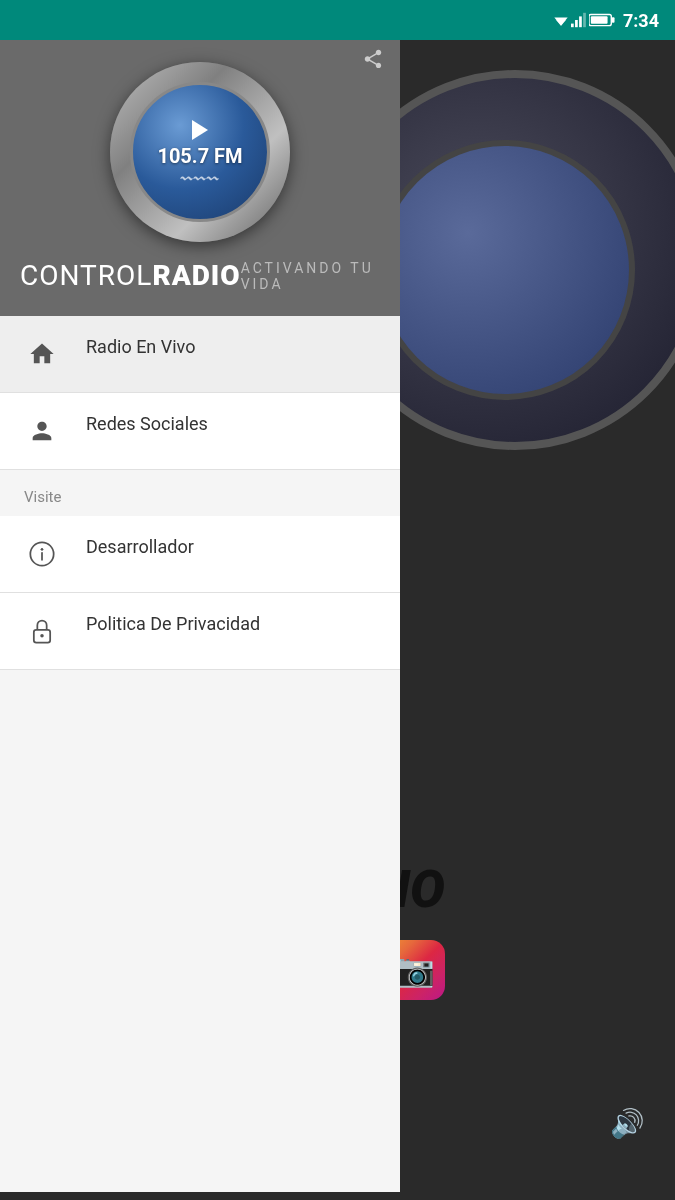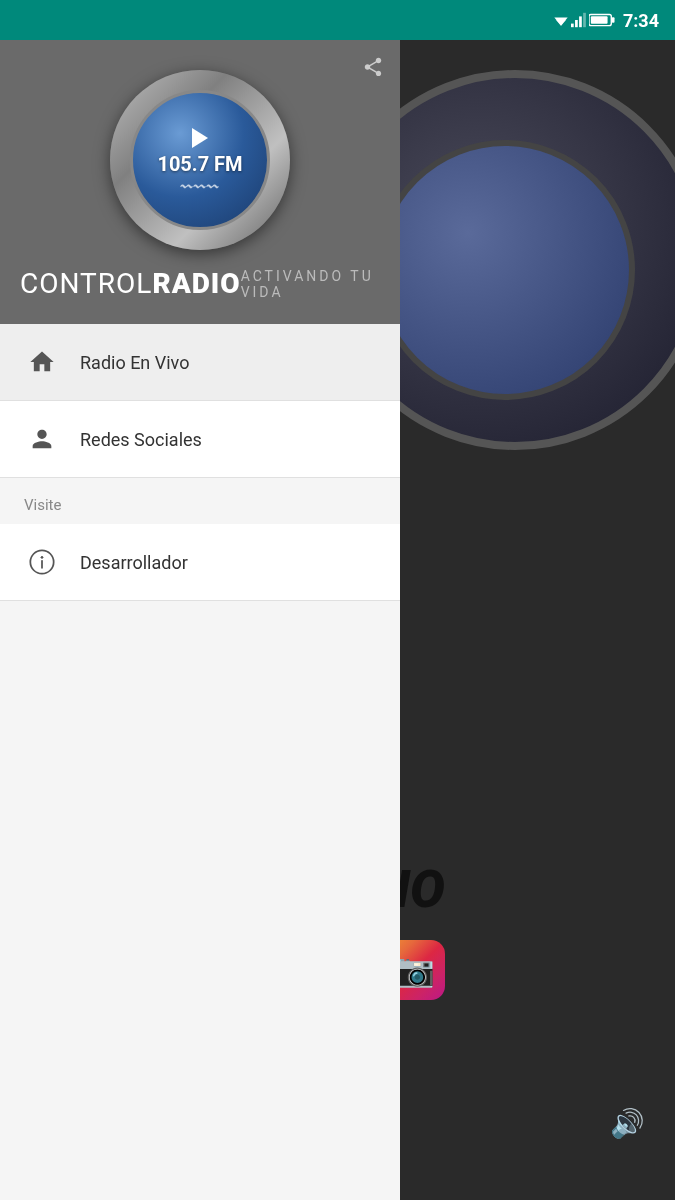--- a/index.html
+++ b/index.html
@@ -142,21 +142,21 @@
       position: absolute;
       bottom: 60px;
       right: 30px;
       font-size: 28px;
       color: #aaa;
     }
 
     
     .drawer {
       position: absolute;
-      top: 40px;
+      top: 32px;
       left: 0;
       width: 400px;
       height: 1160px;
       background: #fff;
       z-index: 50;
       display: flex;
       flex-direction: column;
     }
 
     
@@ -266,26 +266,25 @@
     }
 
     
     .nav-section {
       flex: 1;
       background: #f5f5f5;
     }
 
     .nav-item {
       display: flex;
-      align-items: center;
       padding: 20px 24px;
       background: white;
       border-bottom: 1px solid #e0e0e0;
       cursor: pointer;
-      gap: 20px;
+      gap: 26px;
     }
 
     .nav-item.active {
       background: #eeeeee;
     }
 
     .nav-item-icon {
       width: 36px;
       height: 36px;
       display: flex;
@@ -422,15 +421,25 @@
         <svg width="28" height="28" viewBox="0 0 24 24">
           <circle cx="12" cy="12" r="10" fill="none" stroke="#555" stroke-width="1.5"></circle>
           <line x1="12" y1="8" x2="12" y2="8" stroke="#555" stroke-width="2" stroke-linecap="round"></line>
           <line x1="12" y1="11" x2="12" y2="17" stroke="#555" stroke-width="1.5" stroke-linecap="round"></line>
           <circle cx="12" cy="8" r="1" fill="#555"></circle>
         </svg>
       </div>
       <span class="nav-item-label">Desarrollador</span>
     </div>
 
+    <div class="nav-item">
+      <div class="nav-item-icon">
+        <svg width="28" height="28" viewBox="0 0 24 24">
+          <rect x="5" y="11" width="14" height="11" rx="2" fill="none" stroke="#555" stroke-width="1.5"></rect>
+          <path d="M8 11V7a4 4 0 0 1 8 0v4" fill="none" stroke="#555" stroke-width="1.5"></path>
+          <circle cx="12" cy="16" r="1.5" fill="#555"></circle>
+        </svg>
+      </div>
+      <span class="nav-item-label">Politica De Privacidad</span>
+    </div>
 
   </div>
 </div>
 
 </body></html>

